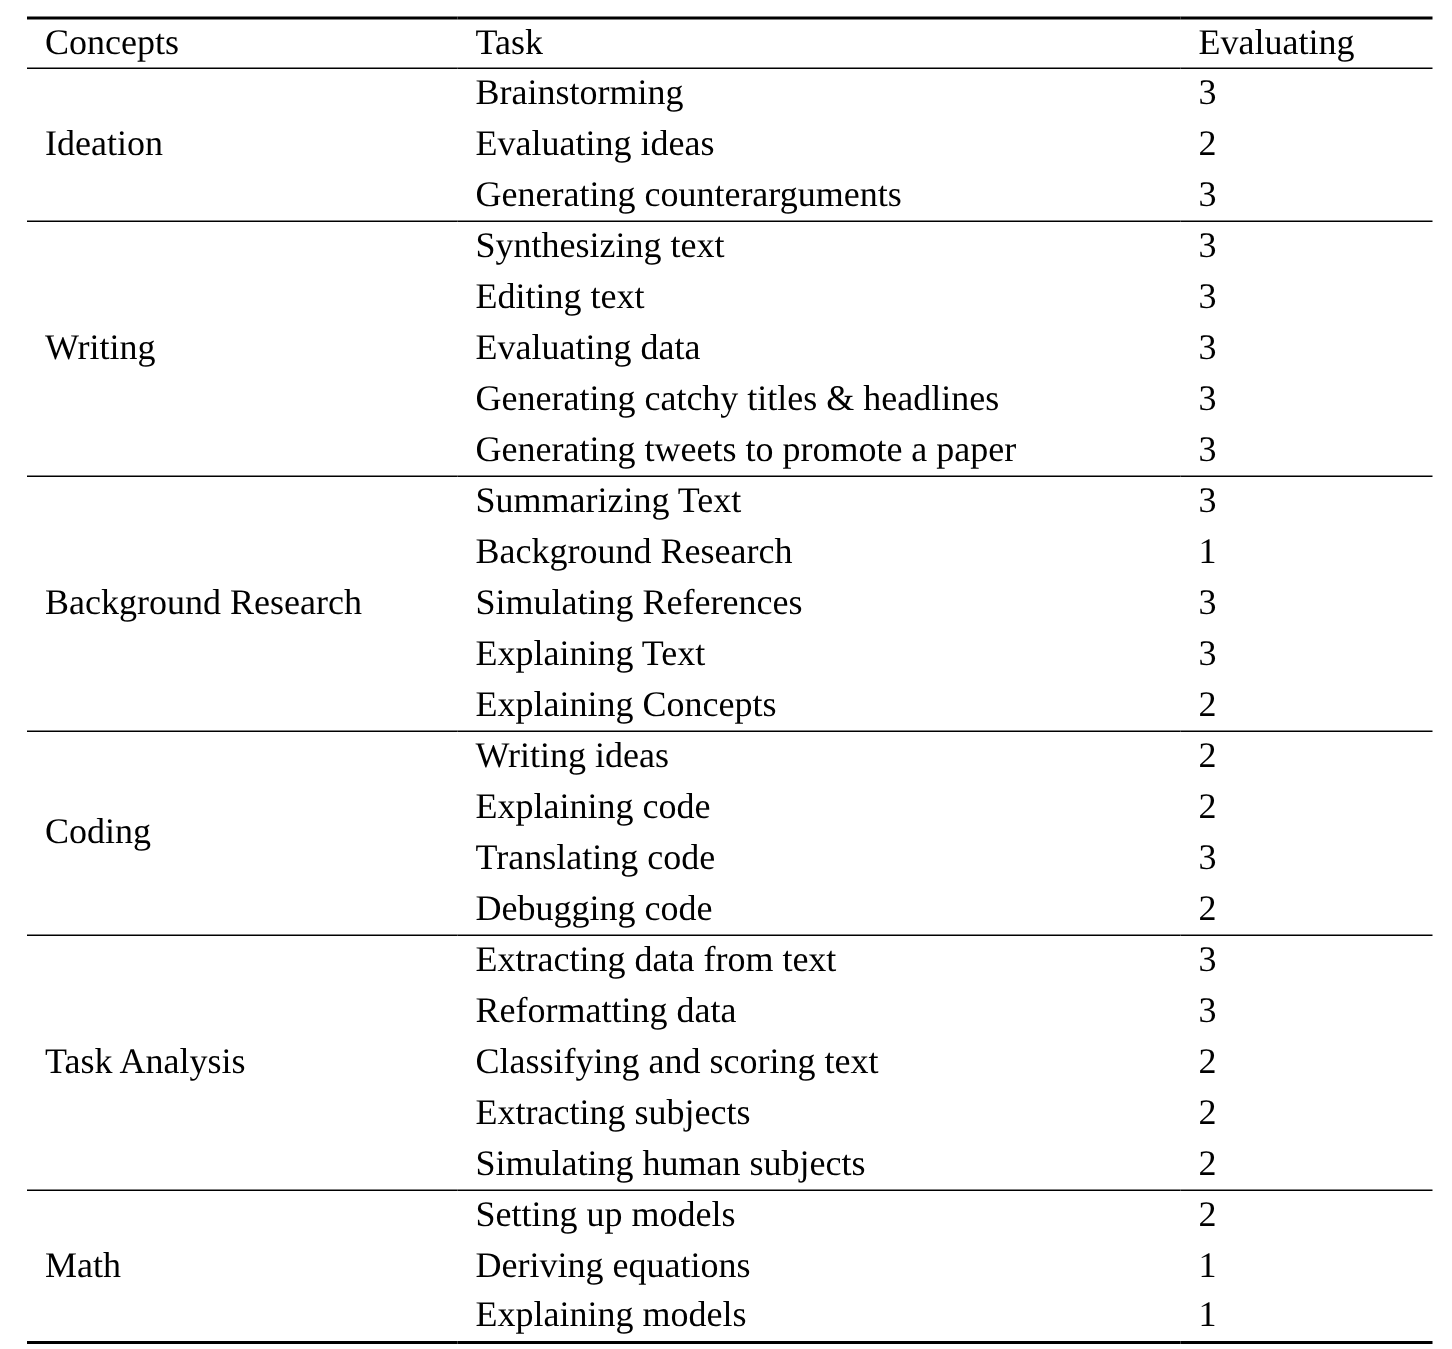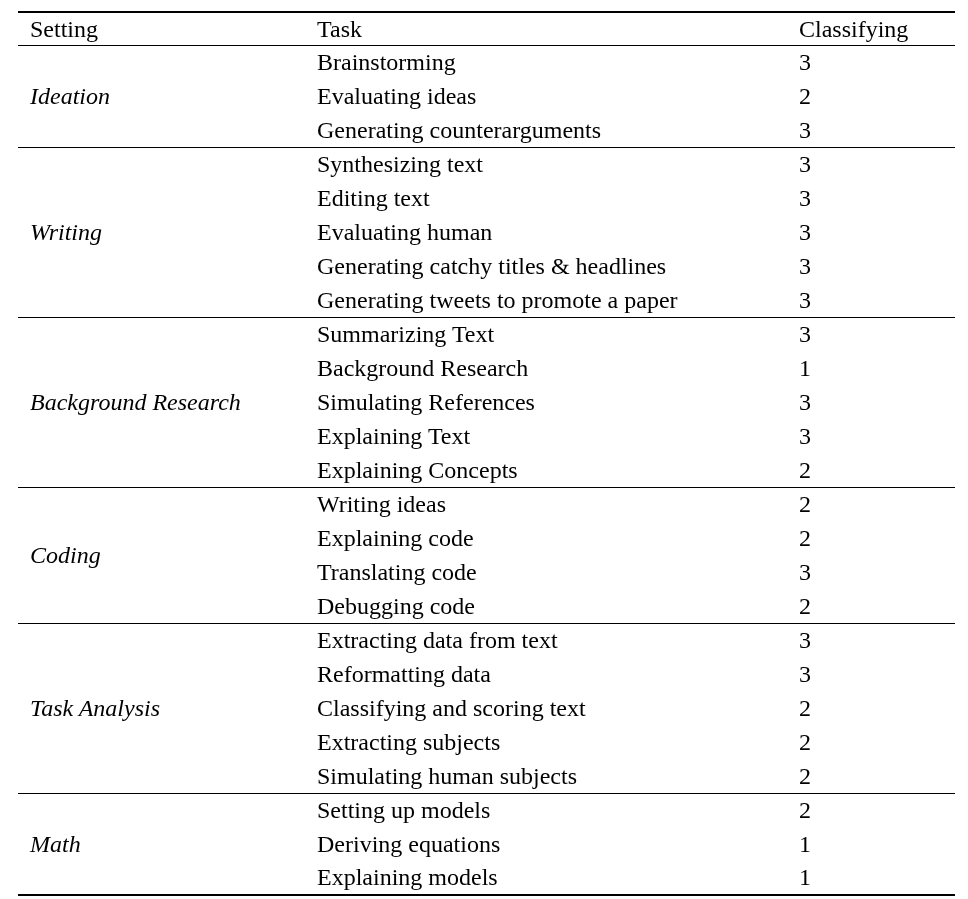--- a/index.html
+++ b/index.html
@@ -33,37 +33,37 @@
     text-align: left;
   }
   thead tr { height: 33px; }
   tbody tr { height: 34px; }
   thead th {
     font-weight: bold;
     border-bottom: 1.2px solid #000;
   }
   th.col-usefulness, td.col-usefulness { text-align: center; }
   tbody tr.group-start td { border-top: 1.2px solid #000; margin-top: 30px; }
-  td.category-cell { vertical-align: middle; font-style: italic; }
+  td.category-cell { vertical-align: middle; }
 </style>
 </head>
 <body>
 
 <div class="page">
   <table class="paper-table">
     <colgroup>
       <col style="width:287px">
       <col style="width:482px">
       <col style="width:168px">
     </colgroup>
     <thead>
       <tr>
-        <th class="col-category">Setting</th>
+        <th class="col-category">Concepts</th>
         <th class="col-task">Task</th>
-        <th class="col-usefulness">Classifying</th>
+        <th class="col-usefulness">Evaluating</th>
       </tr>
     </thead>
     <tbody id="table-body">
         <tr class="group-start">
           <td class="category-cell" rowspan="3">Ideation</td>
           <td class="task-cell">Brainstorming</td>
           <td class="col-usefulness">3</td>
         </tr>
         <tr>
           <td class="task-cell">Evaluating ideas</td>
@@ -76,21 +76,21 @@
         <tr class="group-start">
           <td class="category-cell" rowspan="5">Writing</td>
           <td class="task-cell">Synthesizing text</td>
           <td class="col-usefulness">3</td>
         </tr>
         <tr>
           <td class="task-cell">Editing text</td>
           <td class="col-usefulness">3</td>
         </tr>
         <tr>
-          <td class="task-cell">Evaluating human</td>
+          <td class="task-cell">Evaluating data</td>
           <td class="col-usefulness">3</td>
         </tr>
         <tr>
           <td class="task-cell">Generating catchy titles &amp; headlines</td>
           <td class="col-usefulness">3</td>
         </tr>
         <tr>
           <td class="task-cell">Generating tweets to promote a paper</td>
           <td class="col-usefulness">3</td>
         </tr>

